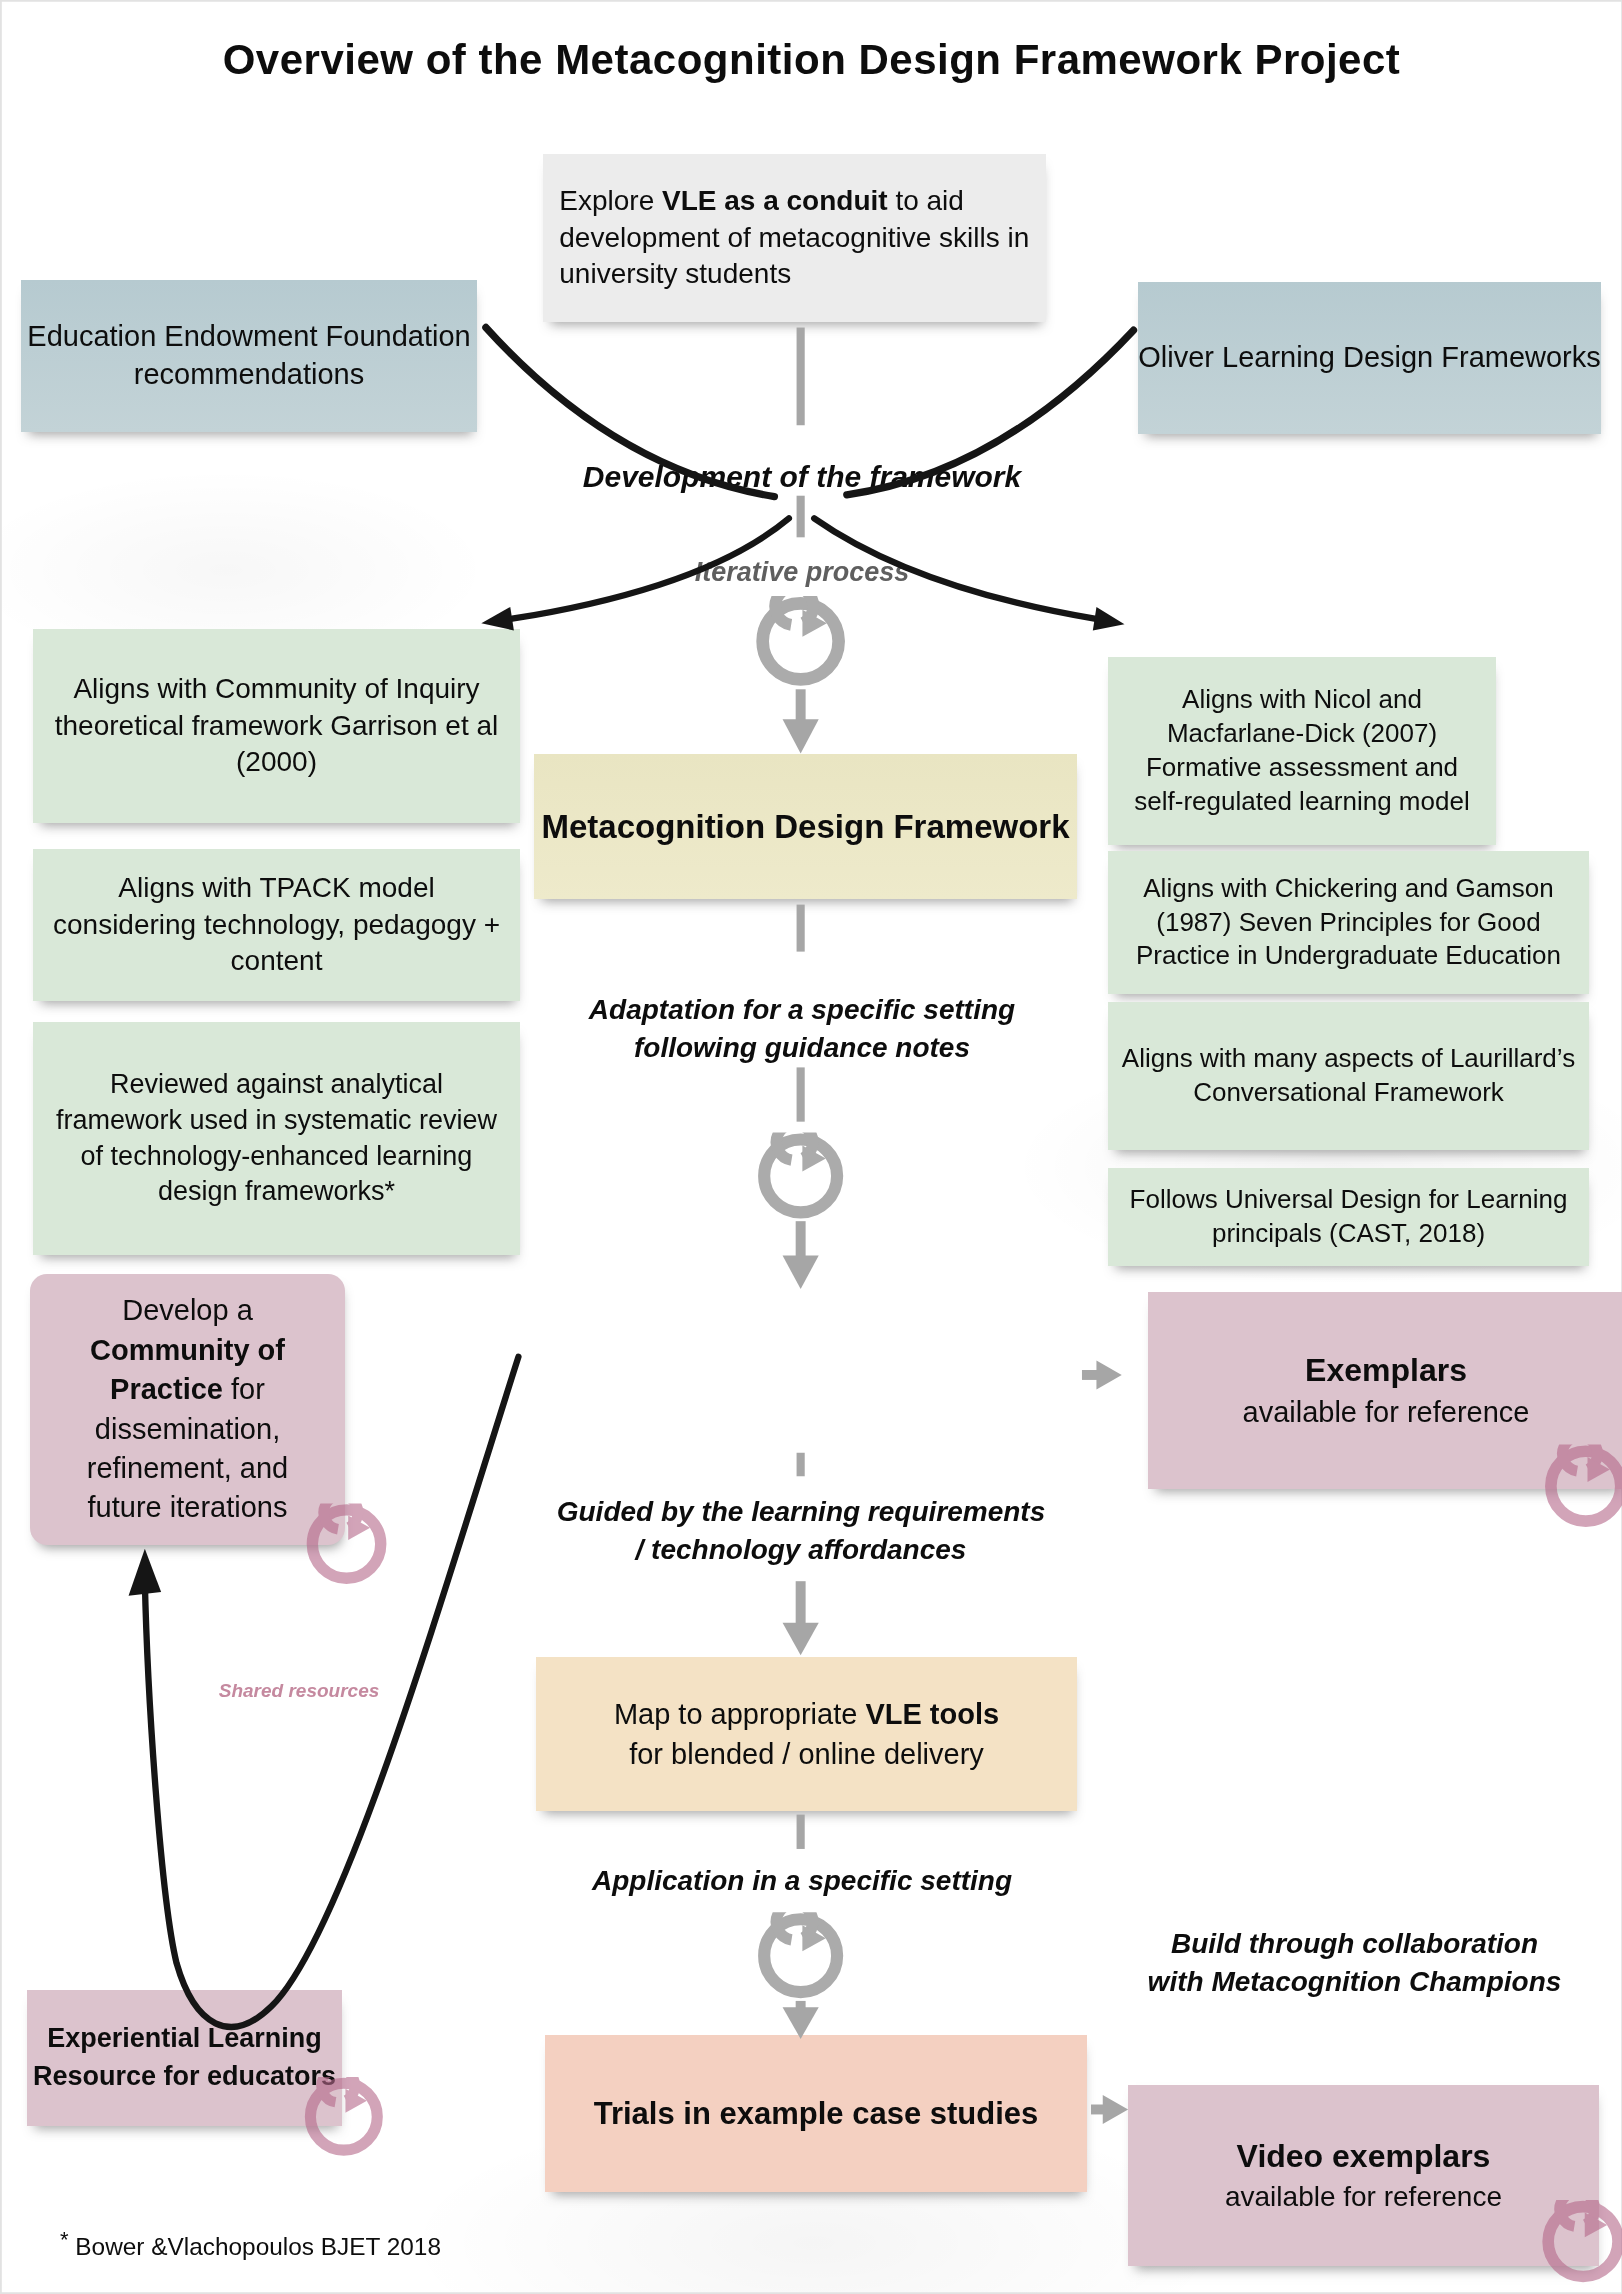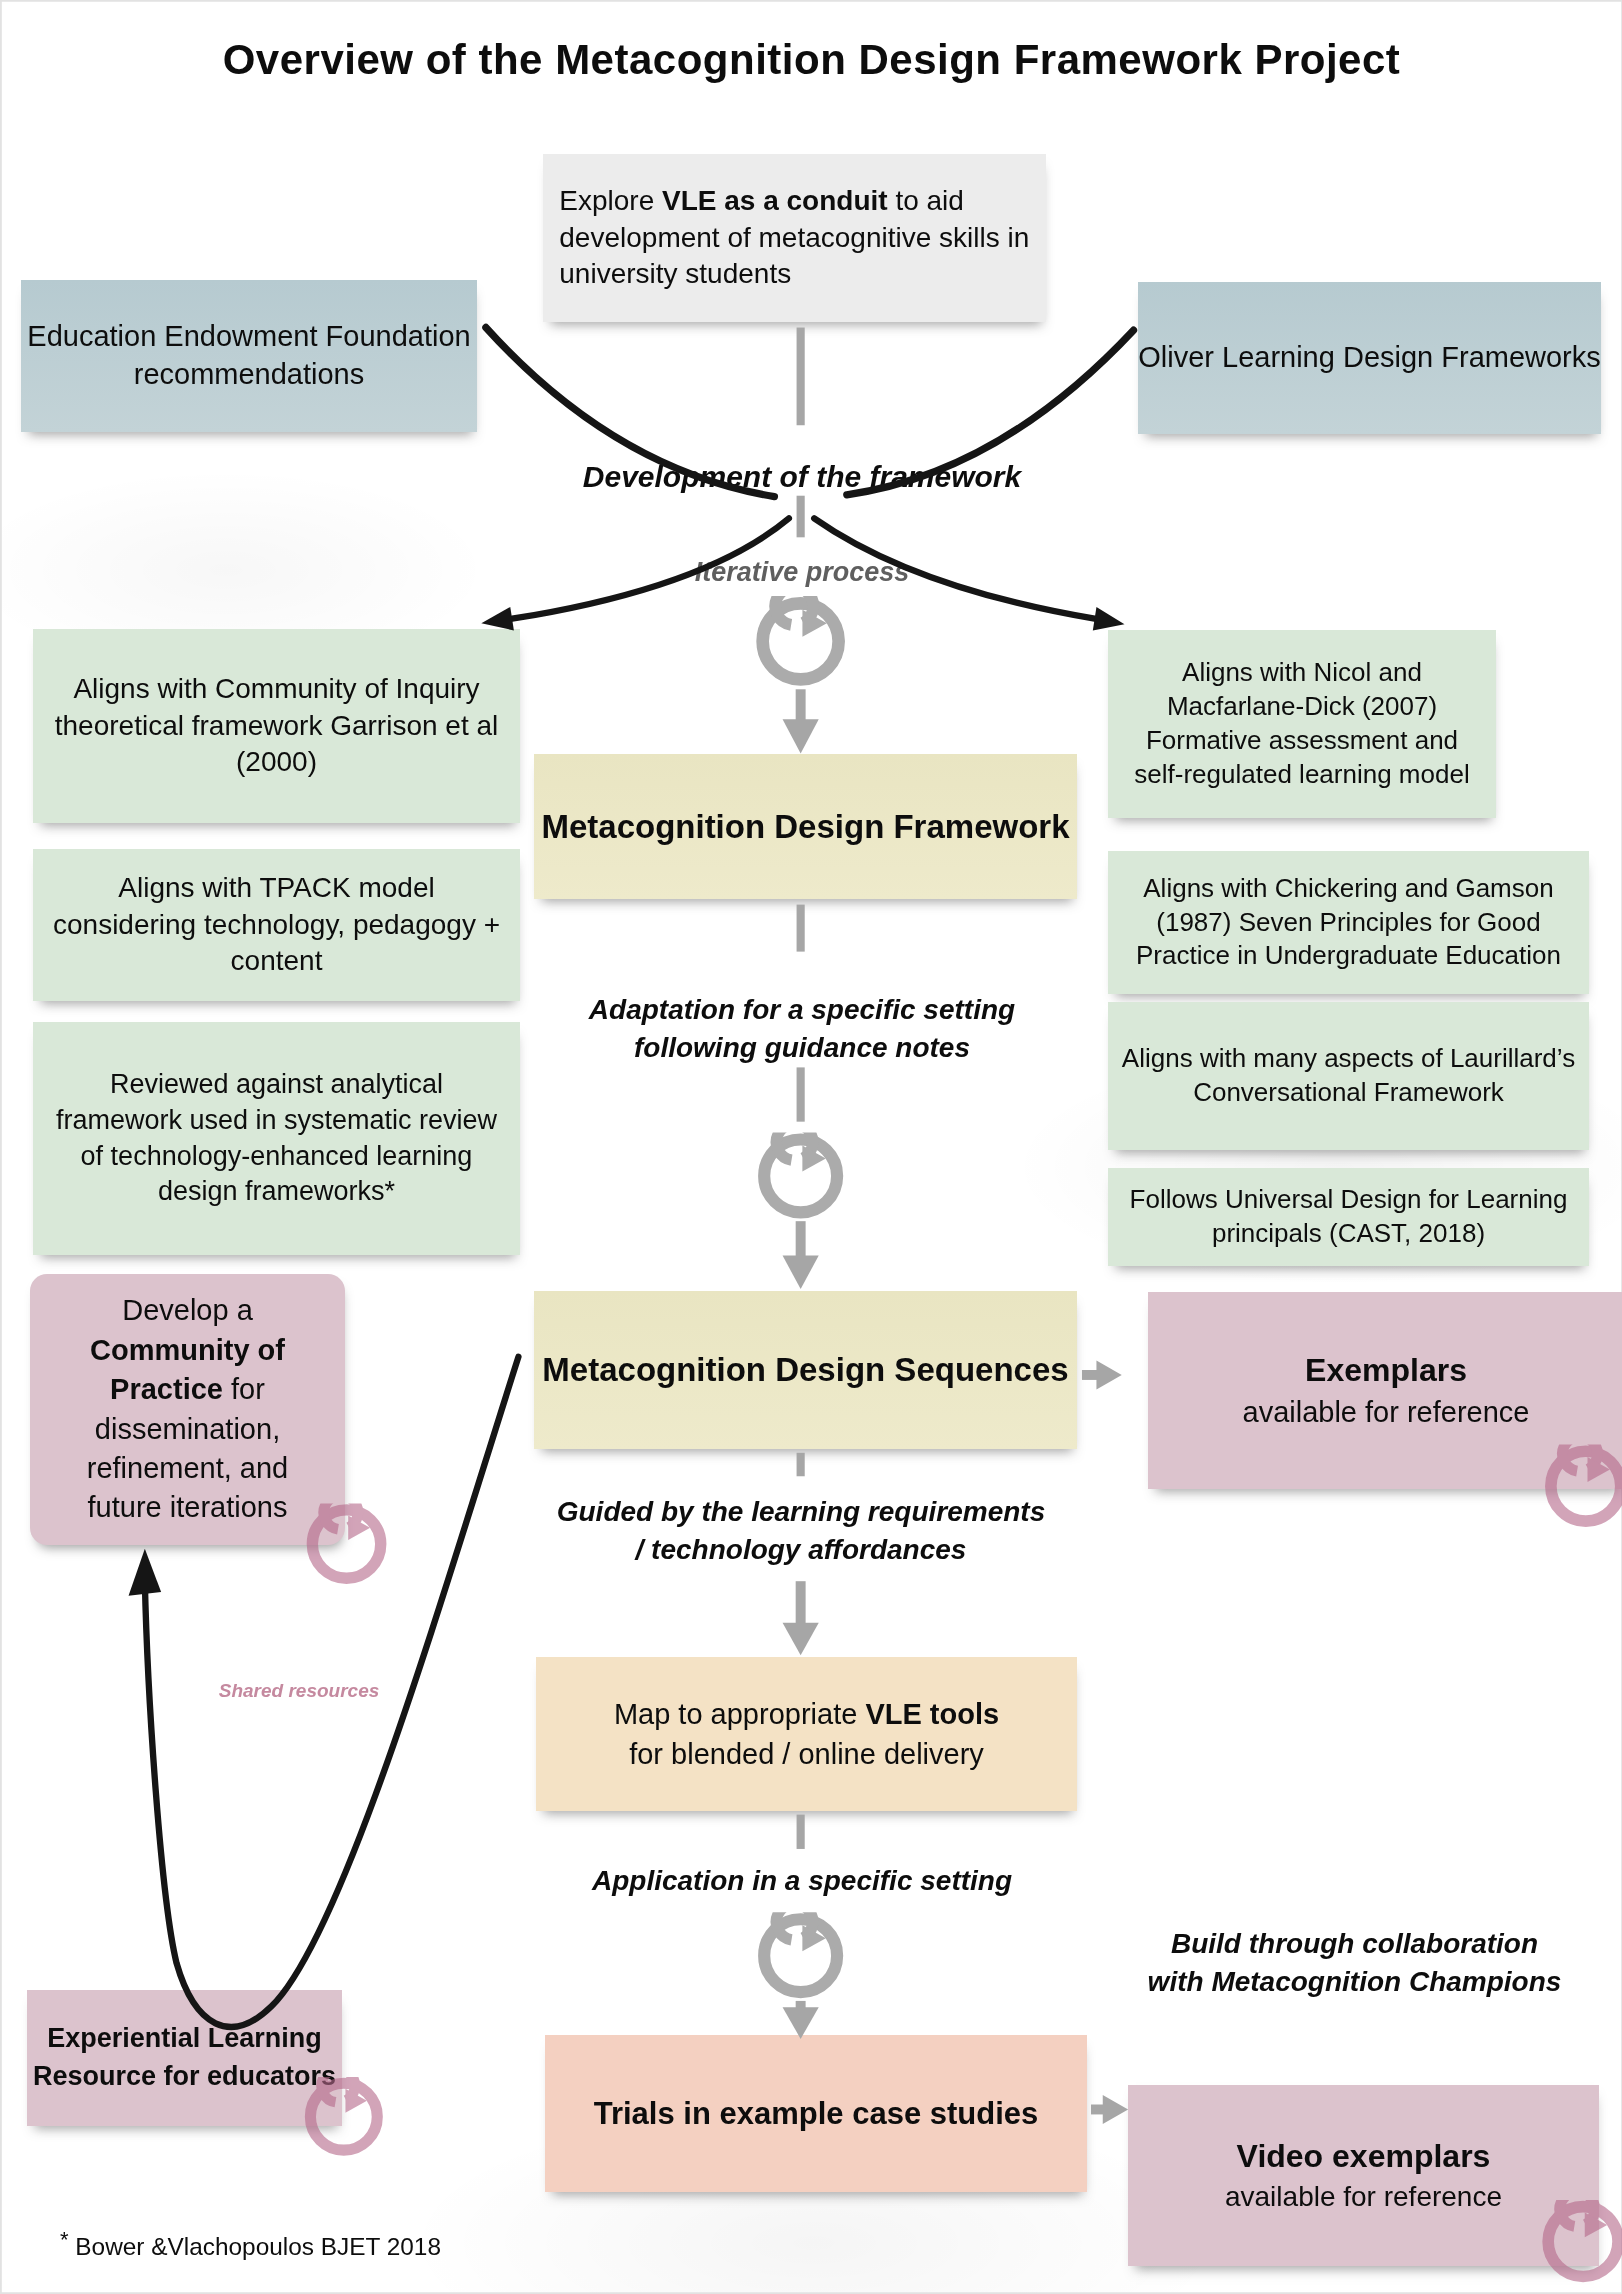--- a/index.html
+++ b/index.html
@@ -24,21 +24,21 @@
   .b-tan   {background:var(--box-tan);}
   .b-salmon{background:var(--box-salmon);}
   .b-pink  {background:var(--box-pink);}
   .explore{left:543px; top:154px; width:503px; height:168px; font-size:28px; line-height:1.32;
     align-items:flex-start; text-align:left; padding:0 16.3px; justify-content:center;}
   .eef{left:21px; top:280px; width:456px; height:152px; font-size:29px; line-height:1.3;}
   .oliver{left:1138px; top:282px; width:463px; height:152px; font-size:29px; line-height:1.3;}
   .g1{left:33px; top:629px;  width:487px; height:194px; font-size:28px; line-height:1.3; padding:0 16.3px;}
   .g2{left:33px; top:849px;  width:487px; height:152px; font-size:28px; line-height:1.3; padding:0 16.3px;}
   .g3{left:33px; top:1022px; width:487px; height:233px; font-size:27px; line-height:1.32; padding:0 14.5px;}
-  .r1{left:1108px; top:630px;  width:388px; height:188px; font-size:26px; line-height:1.3; padding:0 12.7px;}
+  .r1{left:1108px; top:657px;  width:388px; height:188px; font-size:26px; line-height:1.3; padding:0 12.7px;}
   .r2{left:1108px; top:851px;  width:481px; height:143px; font-size:26px; line-height:1.3; padding:0 12.7px;}
   .r3{left:1108px; top:1002px; width:481px; height:148px; font-size:26px; line-height:1.3; padding:0 12.7px;}
   .r4{left:1108px; top:1168px; width:481px; height:98px; font-size:26px; line-height:1.3; padding:0 12.7px;}
   .framework{left:534px; top:754px;  width:543px; height:145px; font-size:33px; font-weight:bold; line-height:1.25;}
   .sequences{left:534px; top:1291px; width:543px; height:158px; font-size:33px; font-weight:bold; line-height:1.25;}
   .mapbox{left:536px; top:1657px; width:541px; height:154px; font-size:29px; line-height:1.38;}
   .trials{left:545px; top:2035px; width:542px; height:157px; font-size:31px; font-weight:bold;}
   .cop{left:30px; top:1274px; width:315px; height:271px; font-size:29px; line-height:1.36; padding:0 16.3px;border-radius:17px;}
   .exemplars{left:1148px; top:1292px; width:476px; height:197px; font-size:29px; line-height:1.35;}
   .experiential{left:27px; top:1990px; width:315px; height:136px; font-size:27px; font-weight:bold; line-height:1.4;}
@@ -95,21 +95,20 @@
   <div class="box b-green g1">Aligns with Community of Inquiry theoretical framework Garrison et al (2000)</div>
   <div class="box b-green g2">Aligns with TPACK model considering technology, pedagogy + content</div>
   <div class="box b-green g3">Reviewed against analytical framework used in systematic review of technology-enhanced learning design frameworks*</div>
 
   <div class="box b-green r1">Aligns with Nicol and Macfarlane-Dick (2007) Formative assessment and self-regulated learning model</div>
   <div class="box b-green r2">Aligns with Chickering and Gamson (1987) Seven Principles for Good Practice in Undergraduate Education</div>
   <div class="box b-green r3">Aligns with many aspects of Laurillard’s Conversational Framework</div>
   <div class="box b-green r4">Follows Universal Design for Learning principals (CAST, 2018)</div>
 
   <div class="box b-yellow framework">Metacognition Design Framework</div>
-  <div class="box b-yellow sequences">Metacognition Design Sequences</div>
   <div class="box b-tan mapbox">
     <div>
       <span>Map to appropriate </span><b>VLE tools</b><br>
       <span>for blended / online delivery</span>
     </div>
   </div>
   <div class="box b-salmon trials">Trials in example case studies</div>
 
   <div class="box b-pink cop">
     <div><span>Develop a </span><b>Community of Practice</b><span> for dissemination, refinement, and future iterations</span></div>

